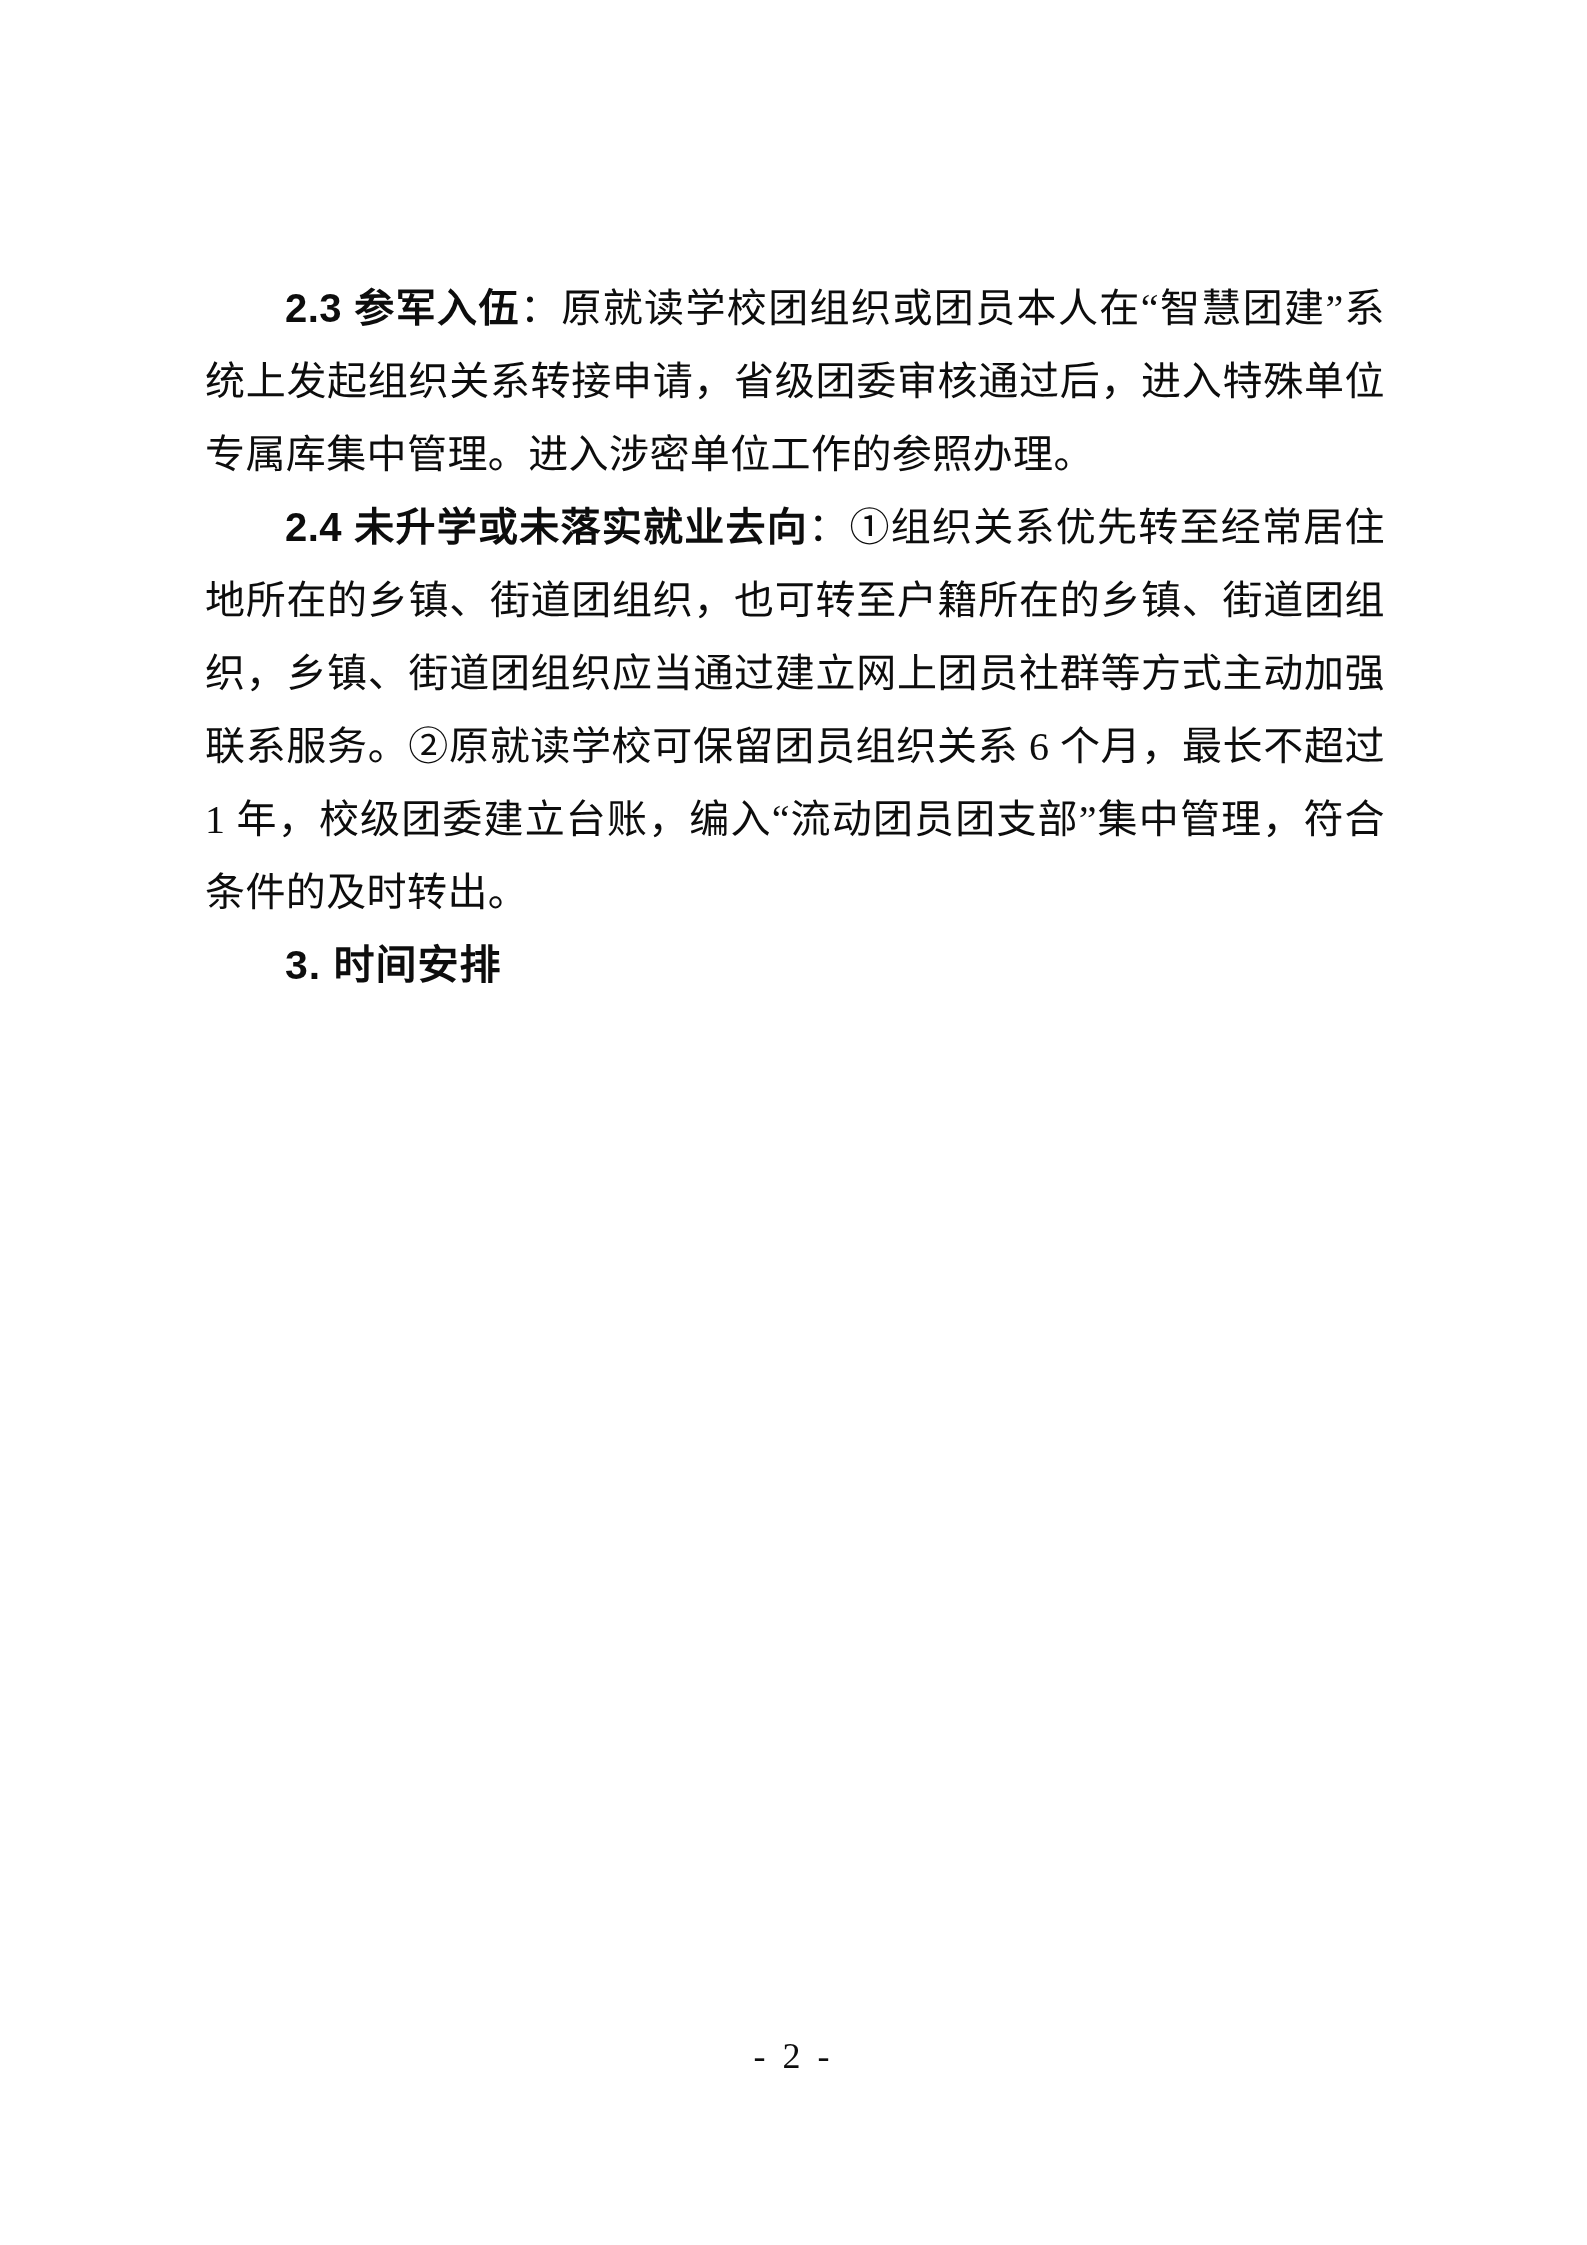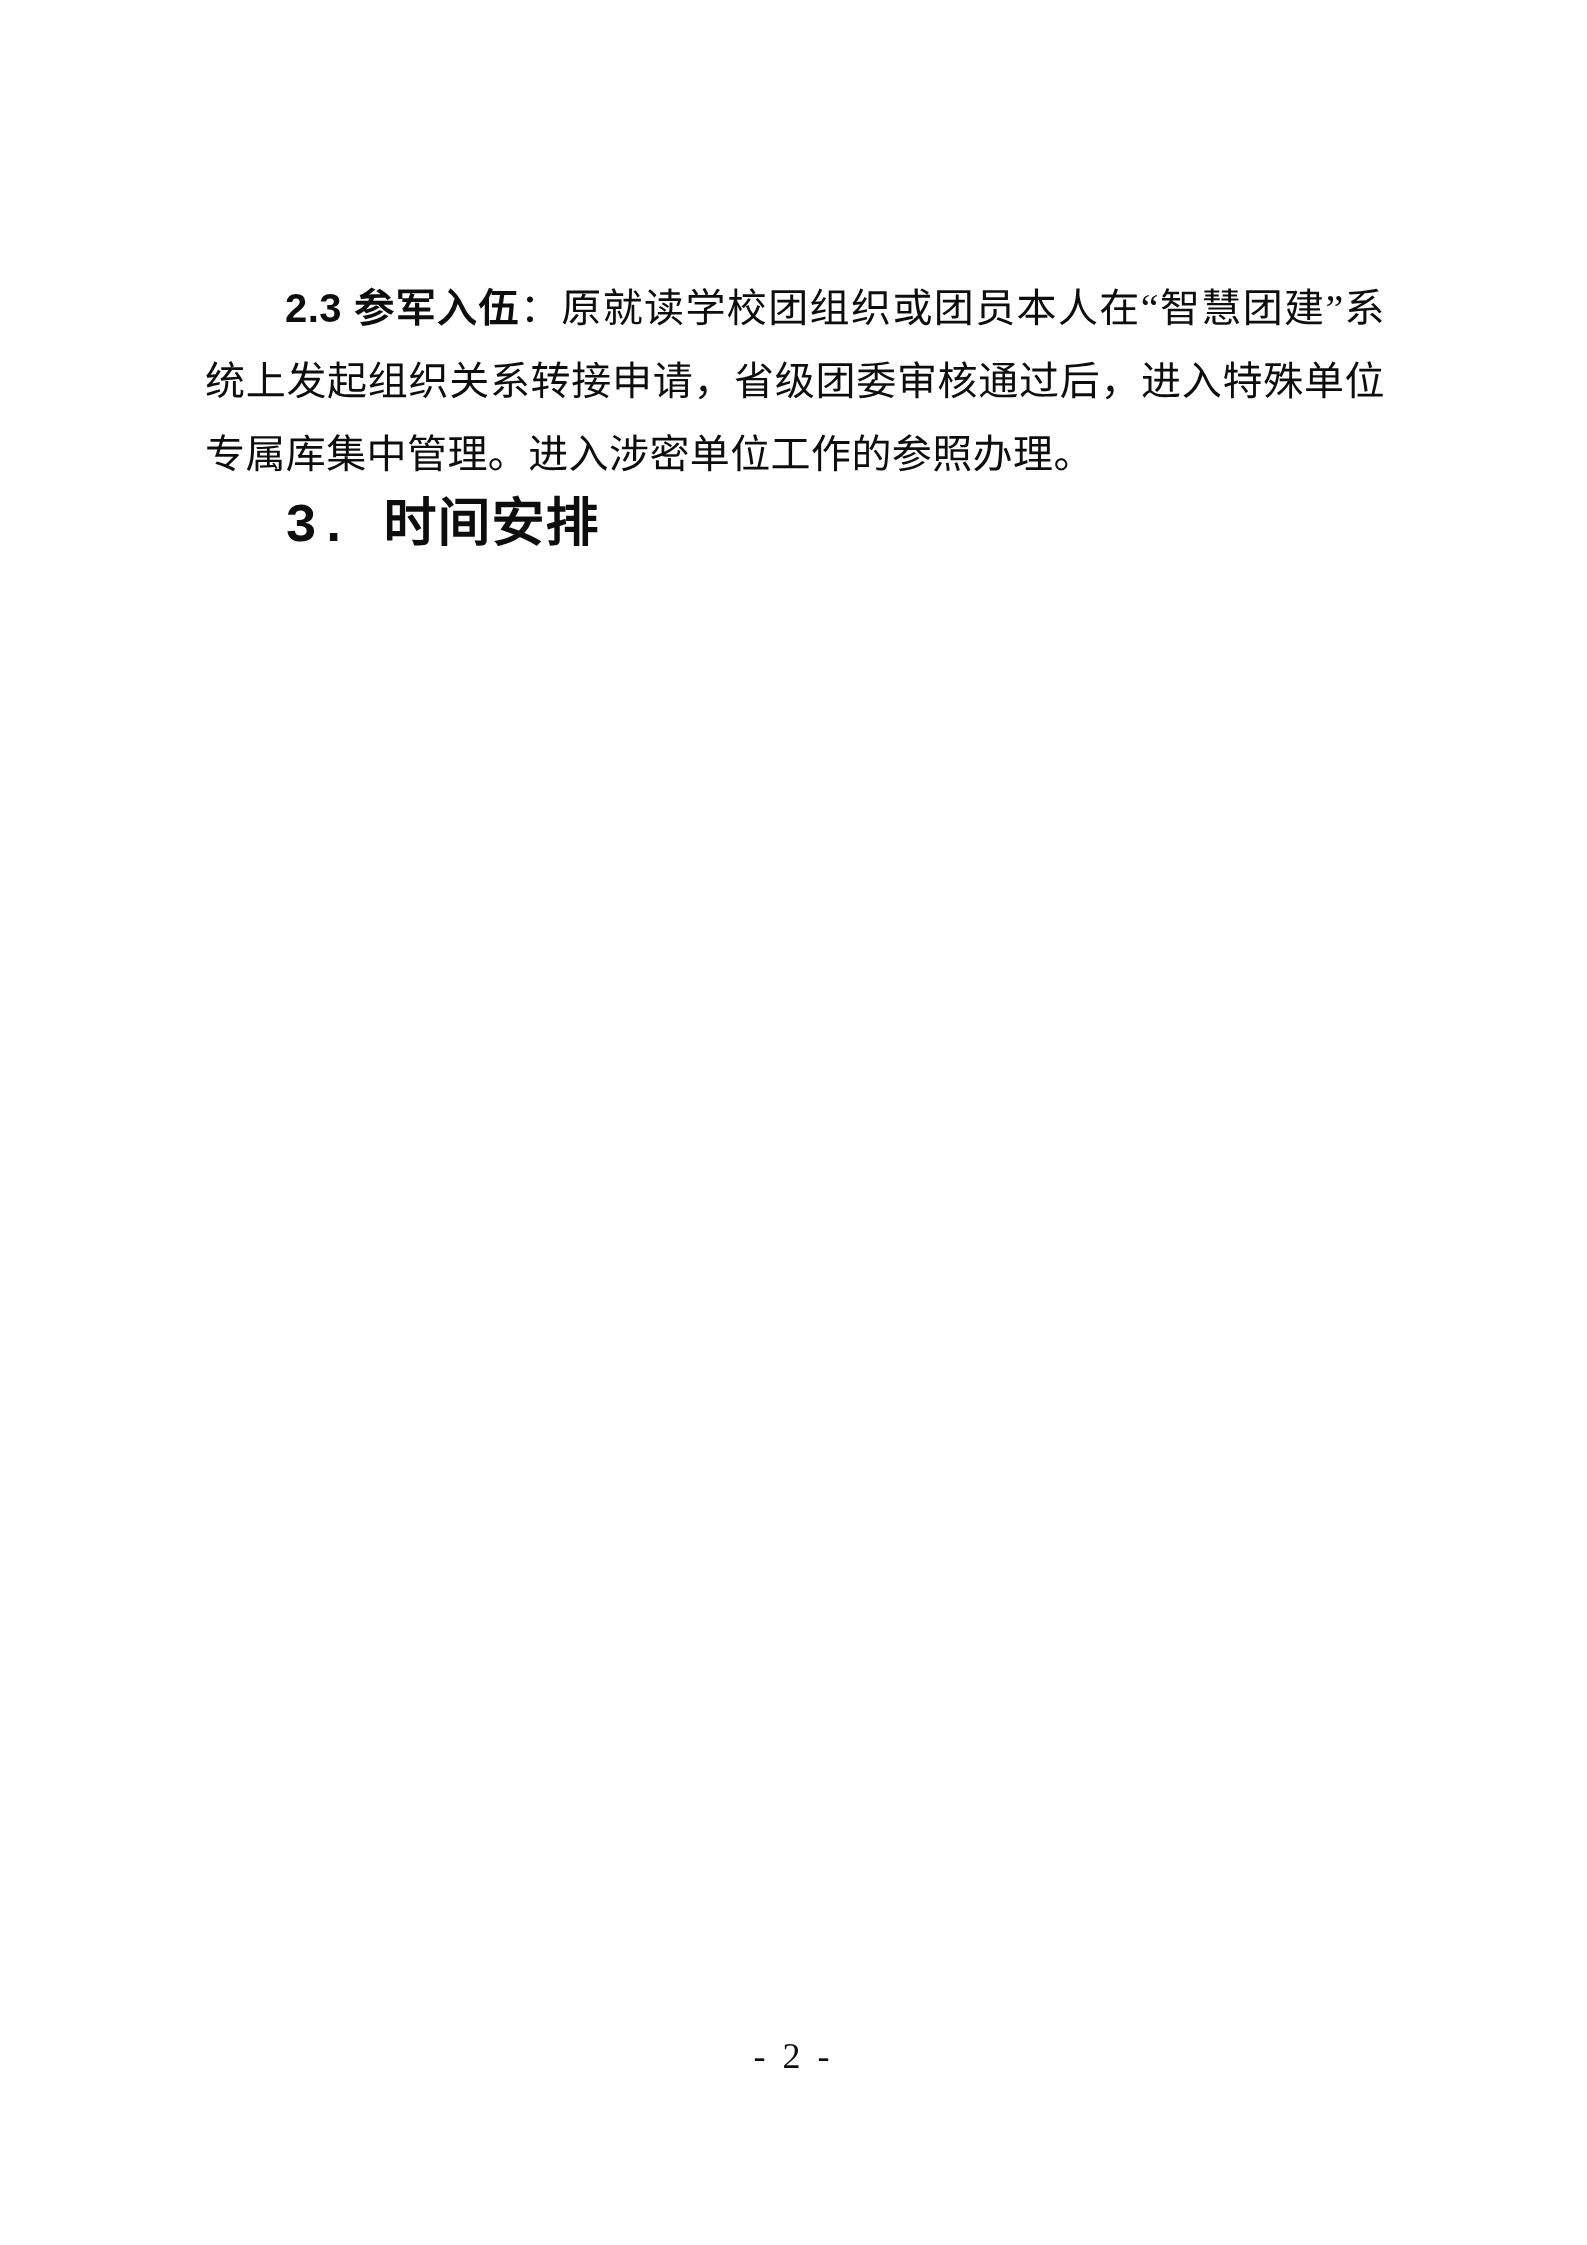--- a/index.html
+++ b/index.html
@@ -29,26 +29,26 @@
     line-height: 73px;
     text-align: justify;
     text-justify: inter-ideograph;
     margin: 0 0 0 0;
     letter-spacing: 0.4px;
   }
   .indent {
     text-indent: 80px;
   }
   .heading {
-    font-size: 53px;
+    font-size: 41px;
     line-height: 73px;
     font-weight: bold;
     text-indent: 80px;
     margin: 0;
-    font-family: Liberation Mono, monospace;
+    font-family: Liberation Sans, sans-serif;
     letter-spacing: 1px;
   }
   .lead {
     font-weight: bold;
     font-family: "Liberation Sans", "DejaVu Sans", sans-serif;
   }
   .footer {
     position: absolute;
     left: 0;
     right: 0;
@@ -63,20 +63,23 @@
 </head>
 <body>
 
 <div class="page">
   <div class="content">
 
     <p class="para indent">
       <span class="lead">2.3 参军入伍</span><span>：原就读学校团组织或团员本人在“智慧团建”系统上发起组织关系转接申请，省级团委审核通过后，进入特殊单位专属库集中管理。进入涉密单位工作的参照办理。</span>
     </p>
 
+    <p class="para indent">
+      <span class="lead">2.4 未升学或未落实就业去向</span><span>：①组织关系优先转至经常居住地所在的乡镇、街道团组织，也可转至户籍所在的乡镇、街道团组织，乡镇、街道团组织应当通过建立网上团员社群等方式主动加强联系服务。②原就读学校可保留团员组织关系 6 个月，最长不超过 1 年，校级团委建立台账，编入“流动团员团支部”集中管理，符合条件的及时转出。</span>
+    </p>
 
 
 
     <p class="heading">3. 时间安排</p>
 
 
 
 
   </div>
 

